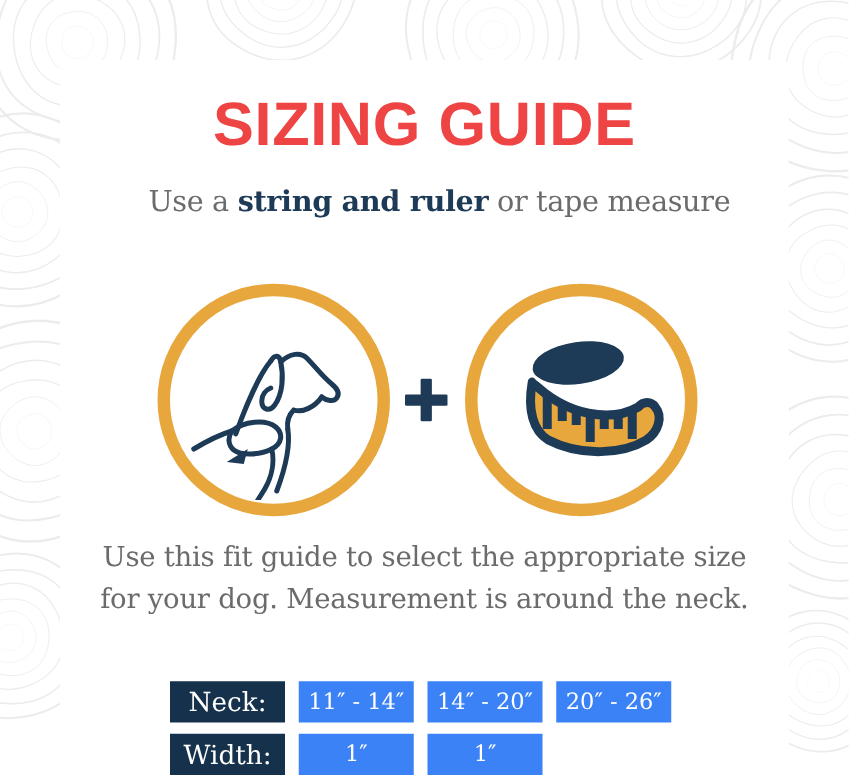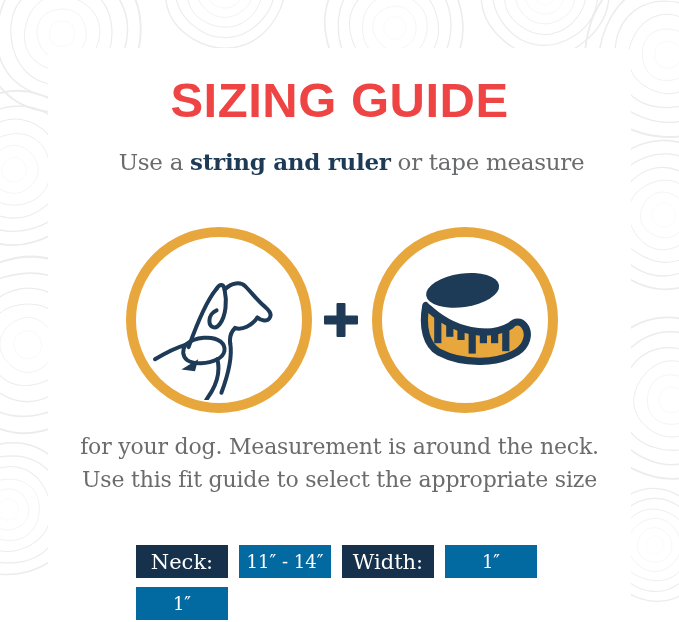--- a/index.html
+++ b/index.html
@@ -41,21 +41,21 @@
   .size-table{
     position:absolute;left:88px;top:497px;
     display:grid;grid-template-columns:repeat(4,92px);
     column-gap:11px;row-gap:9px;
   }
   .cell{
     height:33px;display:flex;align-items:center;justify-content:center;
     font-family:"DejaVu Serif",serif;color:#ffffff;
   }
   .cell-label{background:#16314b;font-size:21px;font-weight:normal;}
-  .cell-value{background:#0369a1;font-size:18px;}
+  .cell-value{background:#3b82f6;font-size:18px;}
 </style>
 </head>
 <body>
 
 <div class="stage">
 
   <svg class="bg-pattern" width="679" height="622" viewBox="0 0 679 622" aria-hidden="true">
     <defs>
       <path id="pc" d="M 0,-70 C 45,-68 72,-38 68,4 C 64,44 34,72 -10,68 C -52,64 -74,30 -68,-16 C -62,-52 -34,-72 0,-70 Z" fill="none" stroke="#ececec" stroke-width="1.6"></path>
       <g id="blob">
@@ -132,26 +132,28 @@
           <path d="M 137,111 L 137,129"></path>
           <path d="M 151,109 L 151,139"></path>
         </g>
 
         <ellipse cx="97" cy="66" rx="47" ry="22" fill="#ffffff" transform="rotate(-8 97 66)"></ellipse>
         <ellipse cx="97" cy="63" rx="46" ry="21" fill="#1d3a57" transform="rotate(-8 97 63)"></ellipse>
       </svg>
     </div>
 
     <p class="desc">
+      <span>Use this fit guide to select the appropriate size</span>
       <span>for your dog. Measurement is around the neck.</span>
-      <span>Use this fit guide to select the appropriate size</span>
     </p>
 
     <div class="size-table">
       <div class="cell cell-label">Neck:</div>
       <div class="cell cell-value">11″ - 14″</div>
+      <div class="cell cell-value">14″ - 20″</div>
+      <div class="cell cell-value">20″ - 26″</div>
       <div class="cell cell-label">Width:</div>
       <div class="cell cell-value">1″</div>
       <div class="cell cell-value">1″</div>
     </div>
 
   </div>
 </div>
 
 </body></html>

